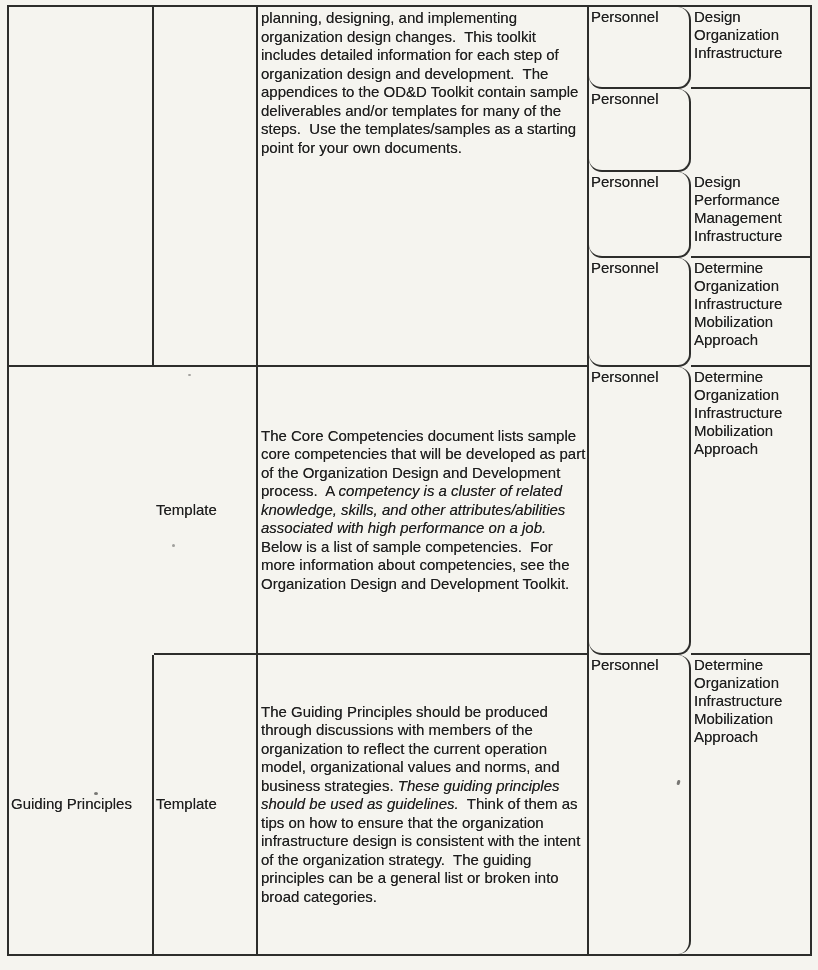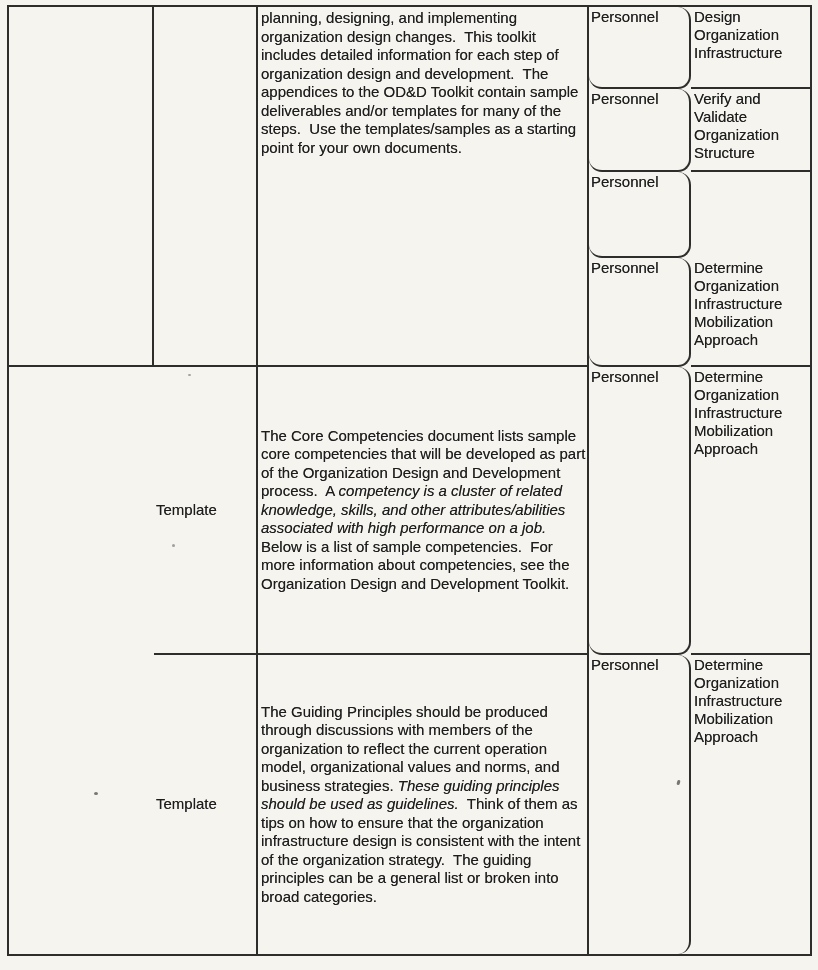--- a/index.html
+++ b/index.html
@@ -79,26 +79,26 @@
     <div class="cell aud-cell gc4 gr1">
         <span>Personnel</span>
       </div>
     <div class="cell phase-cell last-col gc5 gr1">
         <span>Design Organization Infrastructure</span>
       </div>
 
     <div class="cell aud-cell gc4 gr2">
         <span>Personnel</span>
       </div>
-    <div class="cell phase-cell last-col gc5 gr2">
-        <span>Verify and Validate Organization Structure</span>
-      </div>
 
     <div class="cell aud-cell gc4 gr3">
         <span>Personnel</span>
+      </div>
+    <div class="cell phase-cell last-col gc5 gr3">
+        <span>Design Performance Management Infrastructure</span>
       </div>
 
     <div class="cell aud-cell gc4 gr4">
         <span>Personnel</span>
       </div>
     <div class="cell phase-cell last-col gc5 gr4">
         <span>Determine Organization Infrastructure Mobilization Approach</span>
       </div>
 
     <div class="cell type-cell gc2 gr5">
@@ -107,20 +107,23 @@
     <div class="cell desc-cell gc3 gr5">
         <p class="txt"><span>The Core Competencies document lists sample core competencies that will be developed as part of the Organization Design and Development process.  A </span><span class="it">competency is a cluster of related knowledge, skills, and other attributes/abilities associated with high performance on a job.</span><span>  Below is a list of sample competencies.  For more information about competencies, see the Organization Design and Development Toolkit.</span></p>
       </div>
     <div class="cell aud-cell gc4 gr5">
         <span>Personnel</span>
       </div>
     <div class="cell phase-cell last-col gc5 gr5">
         <span>Determine Organization Infrastructure Mobilization Approach</span>
       </div>
 
+    <div class="cell name-cell bot gc1 gr6">
+        <span>Guiding Principles</span>
+      </div>
     <div class="cell type-cell bot gc2 gr6">
         <span>Template</span>
       </div>
     <div class="cell desc-cell bot gc3 gr6">
         <p class="txt"><span>The Guiding Principles should be produced through discussions with members of the organization to reflect the current operation model, organizational values and norms, and business strategies. </span><span class="it">These guiding principles should be used as guidelines.</span><span>  Think of them as tips on how to ensure that the organization infrastructure design is consistent with the intent of the organization strategy.  The guiding principles can be a general list or broken into broad categories.</span></p>
       </div>
     <div class="cell aud-cell bot gc4 gr6">
         <span>Personnel</span>
       </div>
     <div class="cell phase-cell bot last-col gc5 gr6">

